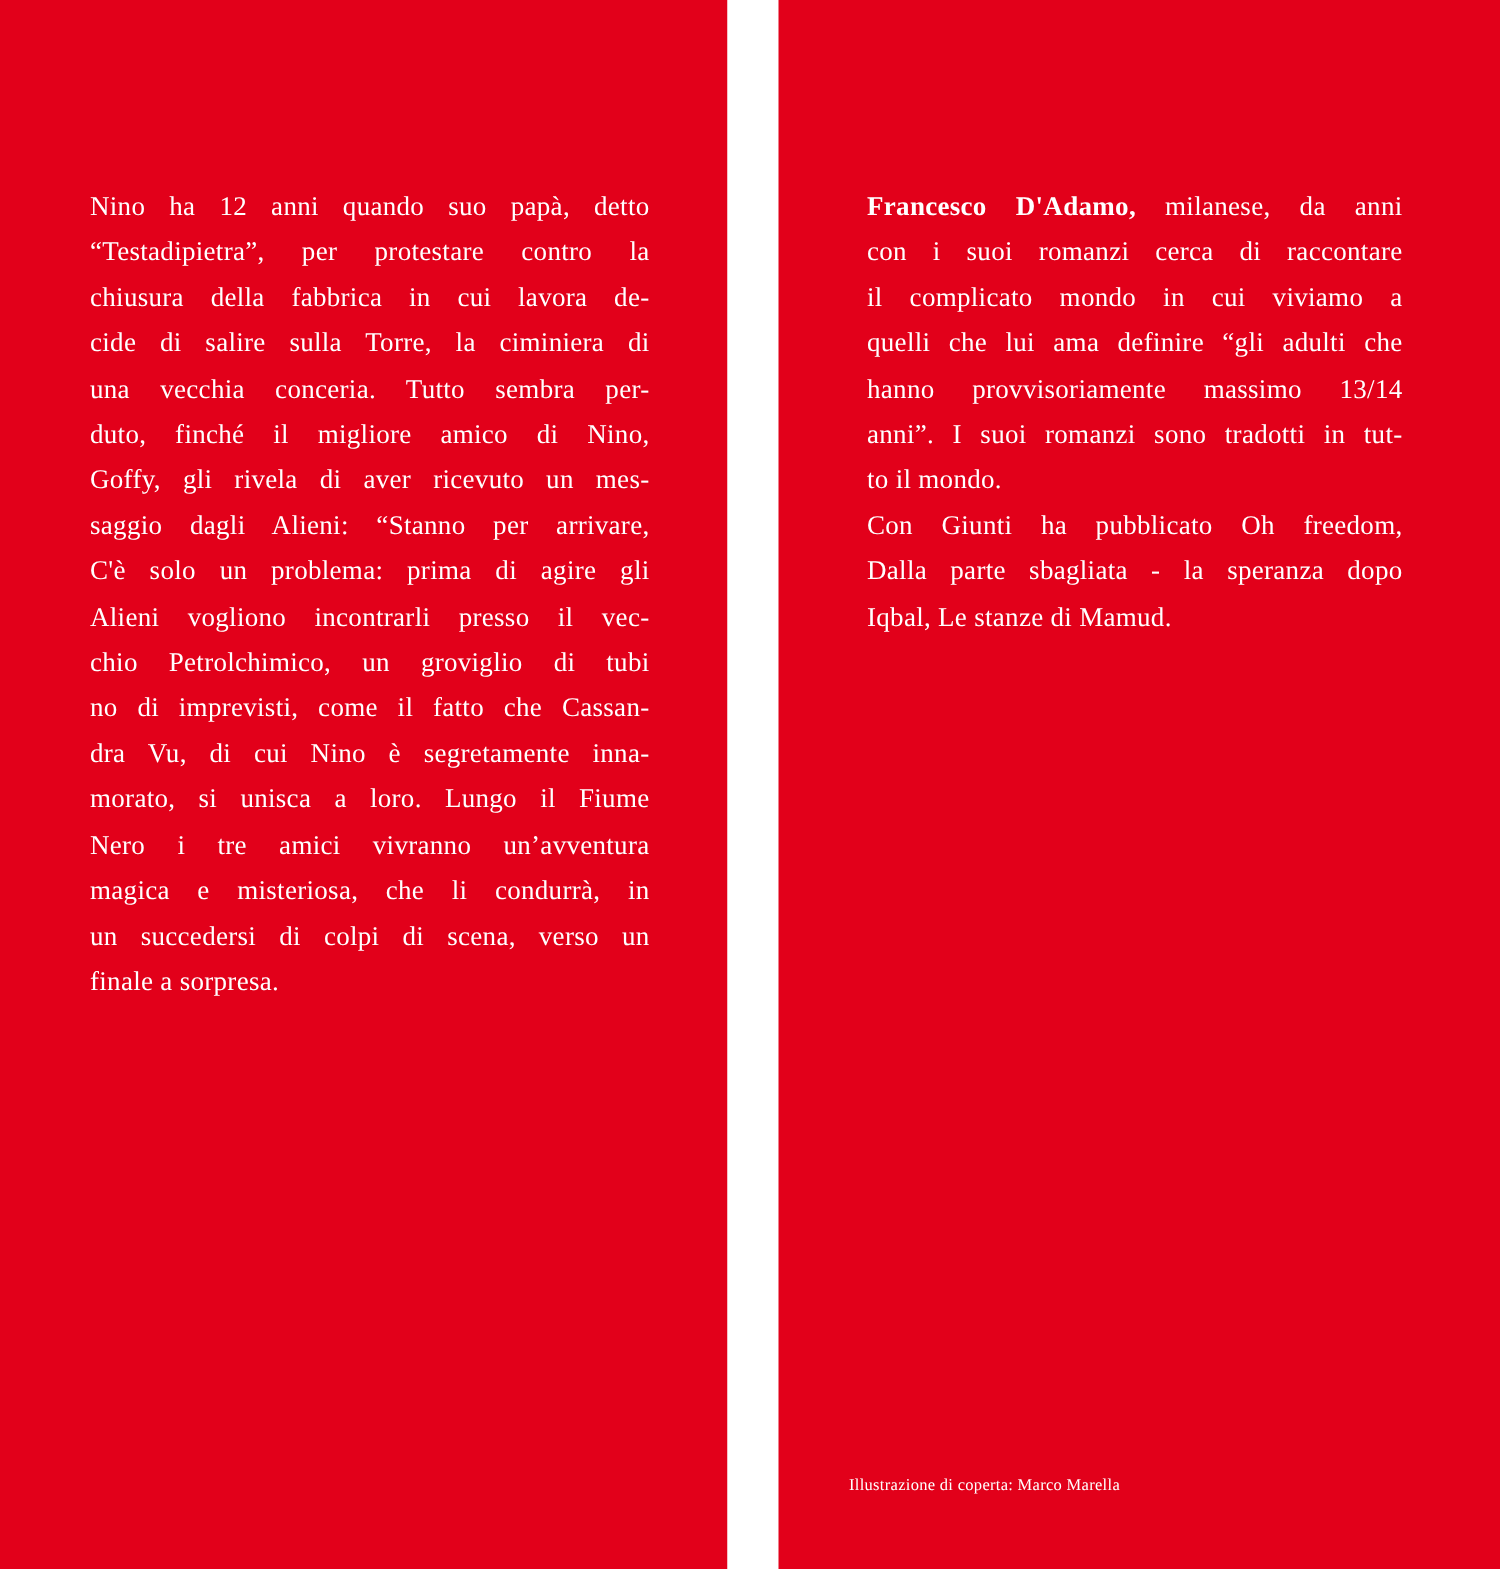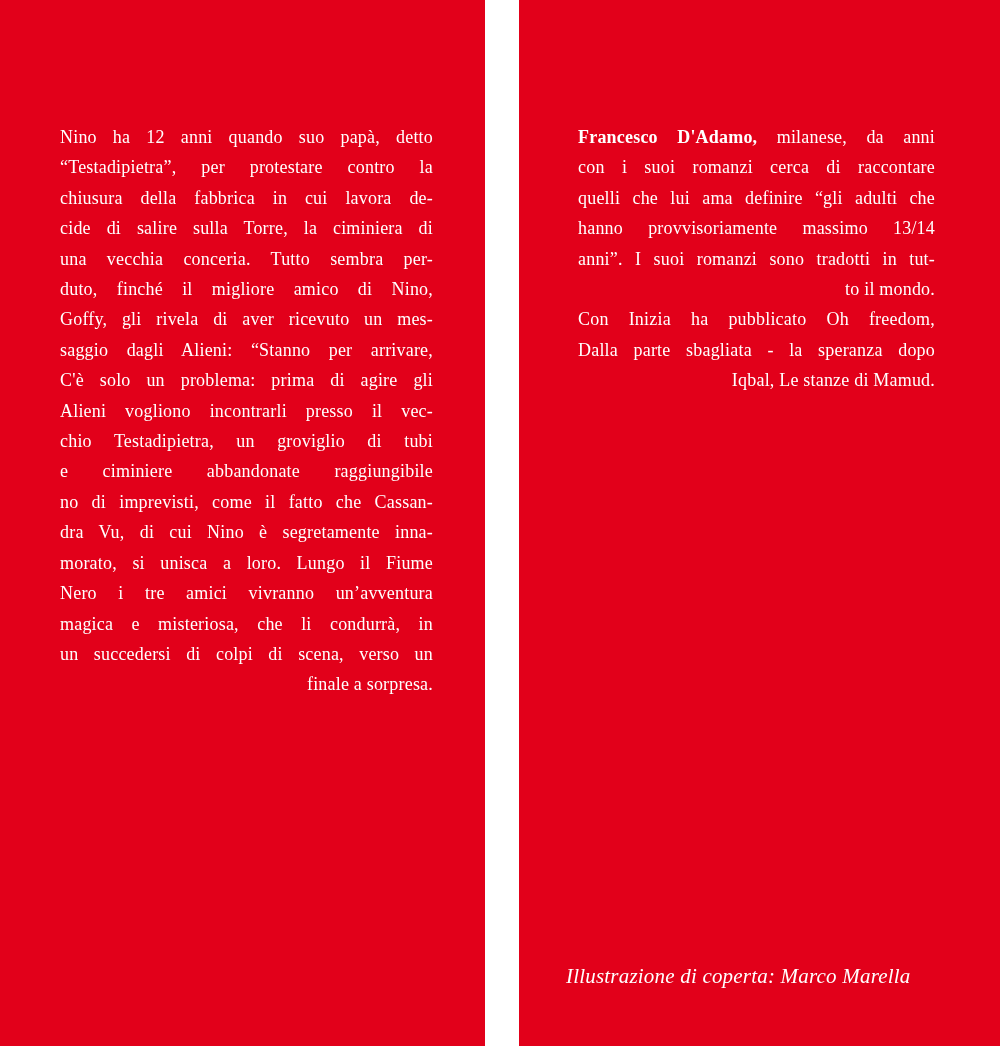--- a/index.html
+++ b/index.html
@@ -42,80 +42,79 @@
     left: 60px;
     top: 122px;
     width: 373px;
   }
   .flap-right .textblock {
     left: 59px;
     top: 122px;
     width: 357px;
   }
   .line {
-    text-align: right;
+    text-align: left;
     white-space: normal;
   }
   .line.j {
     text-align: justify;
     text-align-last: justify;
     text-justify: inter-word;
   }
   .seg.regular { font-weight: normal; font-style: normal; }
   .seg.bold    { font-weight: bold;   font-style: normal; }
   .seg.italic  { font-weight: normal; }
   .credit {
     position: absolute;
     left: 47px;
-    top: 964px;
+    top: 984px;
     color: #ffffff;
-    font-size: 21px;
-    font-style: italic;
+    font-size: 11px;
     letter-spacing: 0.2px;
   }
 </style>
 </head>
 <body>
 
 <div class="page">
 
   <div class="flap flap-left">
     <div class="textblock">
         <div class="line j"><span class="seg regular">Nino ha 12 anni quando suo papà, detto</span></div>
         <div class="line j"><span class="seg regular">“Testadipietra”, per protestare contro la</span></div>
         <div class="line j"><span class="seg regular">chiusura della fabbrica in cui lavora de-</span></div>
         <div class="line j"><span class="seg regular">cide di salire sulla Torre, la ciminiera di</span></div>
         <div class="line j"><span class="seg regular">una vecchia conceria. Tutto sembra per-</span></div>
         <div class="line j"><span class="seg regular">duto, finché il migliore amico di Nino,</span></div>
         <div class="line j"><span class="seg regular">Goffy, gli rivela di aver ricevuto un mes-</span></div>
         <div class="line j"><span class="seg regular">saggio dagli Alieni: “Stanno per arrivare,</span></div>
         <div class="line j"><span class="seg regular">C'è solo un problema: prima di agire gli</span></div>
         <div class="line j"><span class="seg regular">Alieni vogliono incontrarli presso il vec-</span></div>
-        <div class="line j"><span class="seg regular">chio Testadipietra, un groviglio di tubi</span></div>
-        <div class="line j"><span class="seg regular">e ciminiere abbandonate raggiungibile</span></div>
+        <div class="line j"><span class="seg regular">chio Petrolchimico, un groviglio di tubi</span></div>
         <div class="line j"><span class="seg regular">no di imprevisti, come il fatto che Cassan-</span></div>
         <div class="line j"><span class="seg regular">dra Vu, di cui Nino è segretamente inna-</span></div>
         <div class="line j"><span class="seg regular">morato, si unisca a loro. Lungo il Fiume</span></div>
         <div class="line j"><span class="seg regular">Nero i tre amici vivranno un’avventura</span></div>
         <div class="line j"><span class="seg regular">magica e misteriosa, che li condurrà, in</span></div>
         <div class="line j"><span class="seg regular">un succedersi di colpi di scena, verso un</span></div>
         <div class="line"><span class="seg regular">finale a sorpresa.</span></div>
       </div>
   </div>
 
   <div class="gap"></div>
 
   <div class="flap flap-right">
     <div class="textblock">
         <div class="line j"><span class="seg bold">Francesco D'Adamo,</span><span class="seg regular"> milanese, da anni</span></div>
         <div class="line j"><span class="seg regular">con i suoi romanzi cerca di raccontare</span></div>
+        <div class="line j"><span class="seg regular">il complicato mondo in cui viviamo a</span></div>
         <div class="line j"><span class="seg regular">quelli che lui ama definire “gli adulti che</span></div>
         <div class="line j"><span class="seg regular">hanno provvisoriamente massimo 13/14</span></div>
         <div class="line j"><span class="seg regular">anni”. I suoi romanzi sono tradotti in tut-</span></div>
         <div class="line"><span class="seg regular">to il mondo.</span></div>
-        <div class="line j"><span class="seg regular">Con Inizia ha pubblicato </span><span class="seg italic">Oh freedom,</span></div>
+        <div class="line j"><span class="seg regular">Con Giunti ha pubblicato </span><span class="seg italic">Oh freedom,</span></div>
         <div class="line j"><span class="seg italic">Dalla parte sbagliata - la speranza dopo</span></div>
         <div class="line"><span class="seg italic">Iqbal, Le stanze di Mamud.</span></div>
       </div>
     <div class="credit">Illustrazione di coperta: Marco Marella</div>
   </div>
 
 </div>
 
 </body></html>

